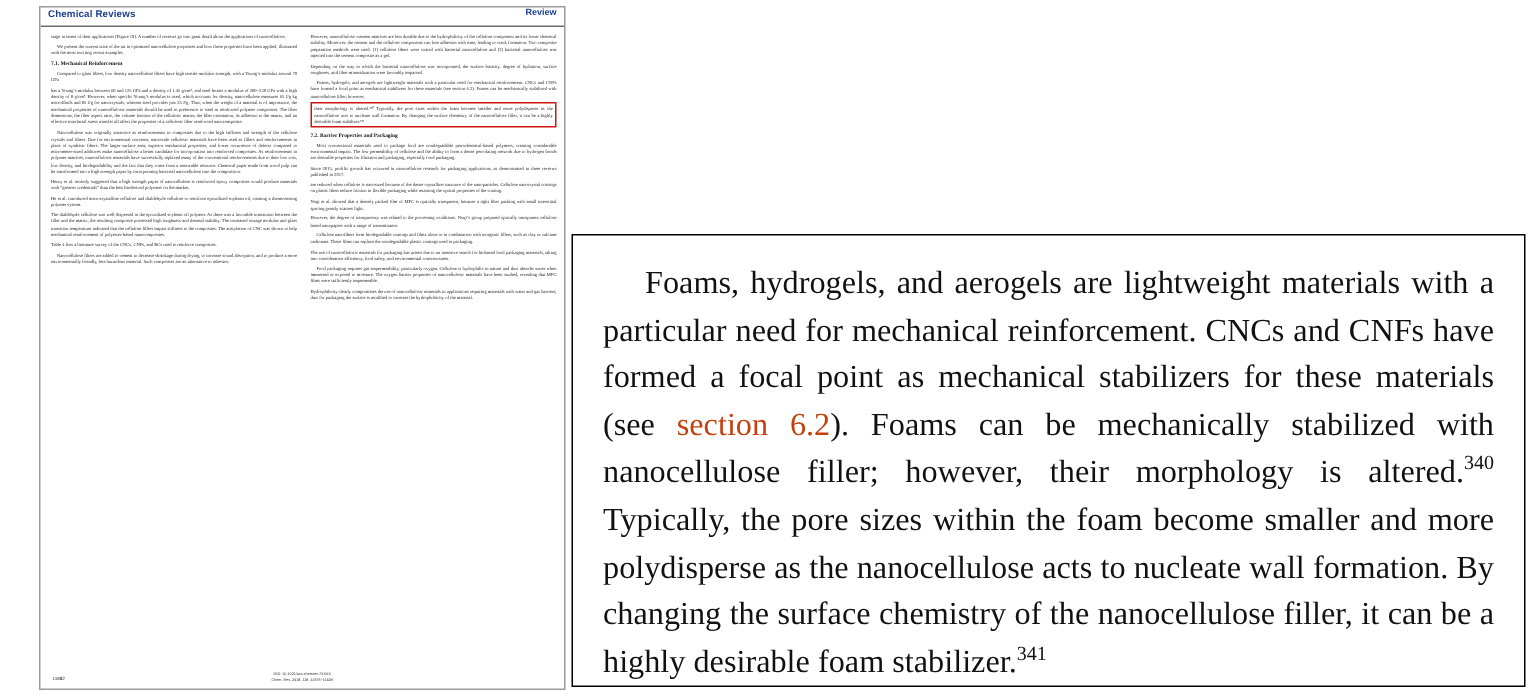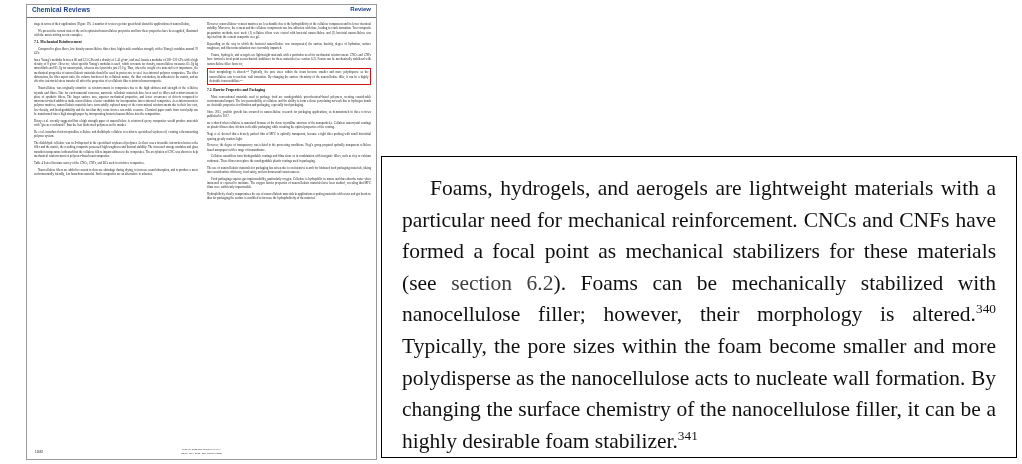--- a/index.html
+++ b/index.html
@@ -132,21 +132,21 @@
   .excerpt p {
     margin: 0;
     font-family: "Liberation Serif", serif;
     font-size: 21.5px;
     line-height: 1.47;
     text-align: justify;
     text-indent: 28px;
     color: #111111;
   }
   .excerpt .link {
-    color: #404040;
+    color: #c2410c;
   }
   sup {
     font-size: .62em;
     vertical-align: super;
     line-height: 0;
   }
 </style>
 </head>
 <body>
 

